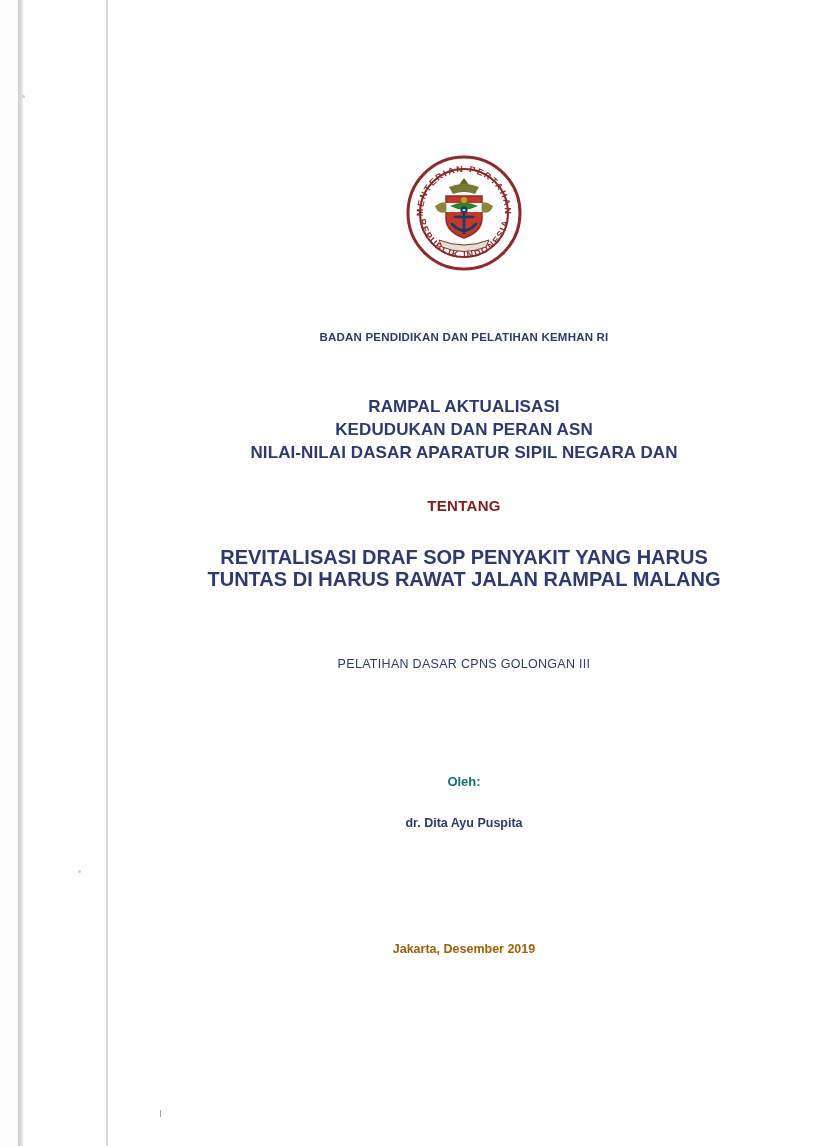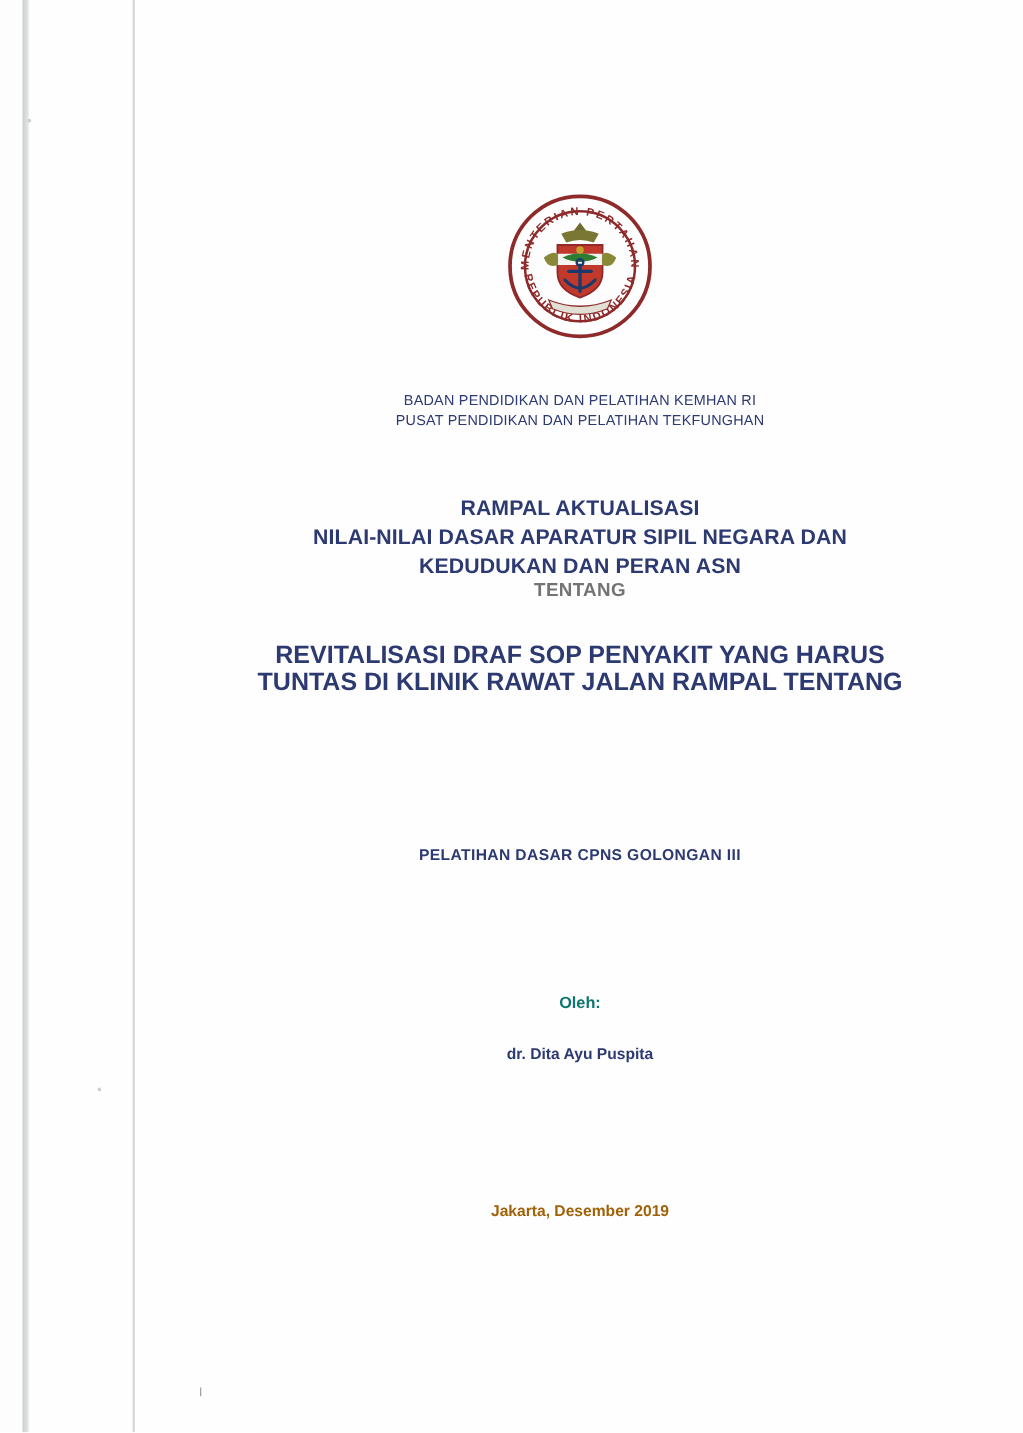--- a/index.html
+++ b/index.html
@@ -62,52 +62,53 @@
     display: flex;
     align-items: center;
     justify-content: center;
   }
   .logo {
     position: relative;
     width: 118px;
     height: 118px;
   }
   .institution {
-    margin-top: 38px;
+    margin-top: 54px;
     font-size: 11.5px;
-    font-weight: normal;
+    font-weight: bold;
     line-height: 16px;
     letter-spacing: 0.2px;
     color: #2d3a72;
   }
   .title-block {
     margin-top: 50px;
     font-size: 17px;
     font-weight: bold;
     line-height: 23px;
     letter-spacing: 0.1px;
     color: #2d3a72;
   }
   .tentang {
+    margin-top: 33px;
     font-size: 15px;
     font-weight: bold;
     letter-spacing: 0.3px;
-    color: #737373;
+    color: #7f1d1d;
   }
   .subject-block {
     margin-top: 32px;
     font-size: 20px;
     font-weight: bold;
     line-height: 22px;
     color: #2d3a72;
   }
   .program {
-    margin-top: 120px;
+    margin-top: 67px;
     font-size: 12.5px;
-    font-weight: bold;
+    font-weight: normal;
     letter-spacing: 0.3px;
     color: #2d3a72;
   }
   .by-label {
     margin-top: 103px;
     font-size: 13px;
     font-weight: bold;
     color: #0f766e;
   }
   .author-block {
@@ -181,34 +182,33 @@
           <path d="M30 52 q14 -10 11 6 q-8 3 -11 -6 z" fill="#8a8738"></path>
           <path d="M88 52 q-14 -10 -11 6 q8 3 11 -6 z" fill="#8a8738"></path>
 
           <path d="M34 86 q25 10 50 0 l-3 7 q-22 9 -44 0 z" fill="#e2e0d4" stroke="#8e2a2a" stroke-width="1"></path>
         </svg>
       </div>
     </div>
 
     <div class="institution">
       <div>BADAN PENDIDIKAN DAN PELATIHAN KEMHAN RI</div>
-      <div>PUSAT PENDIDIKAN DAN PELATIHAN TEKFUNGHAN</div>
     </div>
 
     <div class="title-block">
       <div>RAMPAL AKTUALISASI</div>
+      <div>KEDUDUKAN DAN PERAN ASN</div>
       <div>NILAI-NILAI DASAR APARATUR SIPIL NEGARA DAN</div>
-      <div>KEDUDUKAN DAN PERAN ASN</div>
     </div>
 
     <div class="tentang">TENTANG</div>
 
     <div class="subject-block">
       <div>REVITALISASI DRAF SOP PENYAKIT YANG HARUS</div>
-      <div>TUNTAS DI KLINIK RAWAT JALAN RAMPAL TENTANG</div>
+      <div>TUNTAS DI HARUS RAWAT JALAN RAMPAL MALANG</div>
     </div>
 
     <div class="program">PELATIHAN DASAR CPNS GOLONGAN III</div>
 
     <div class="by-label">Oleh:</div>
 
     <div class="author-block">
       <div>dr. Dita Ayu Puspita</div>
     </div>
 

